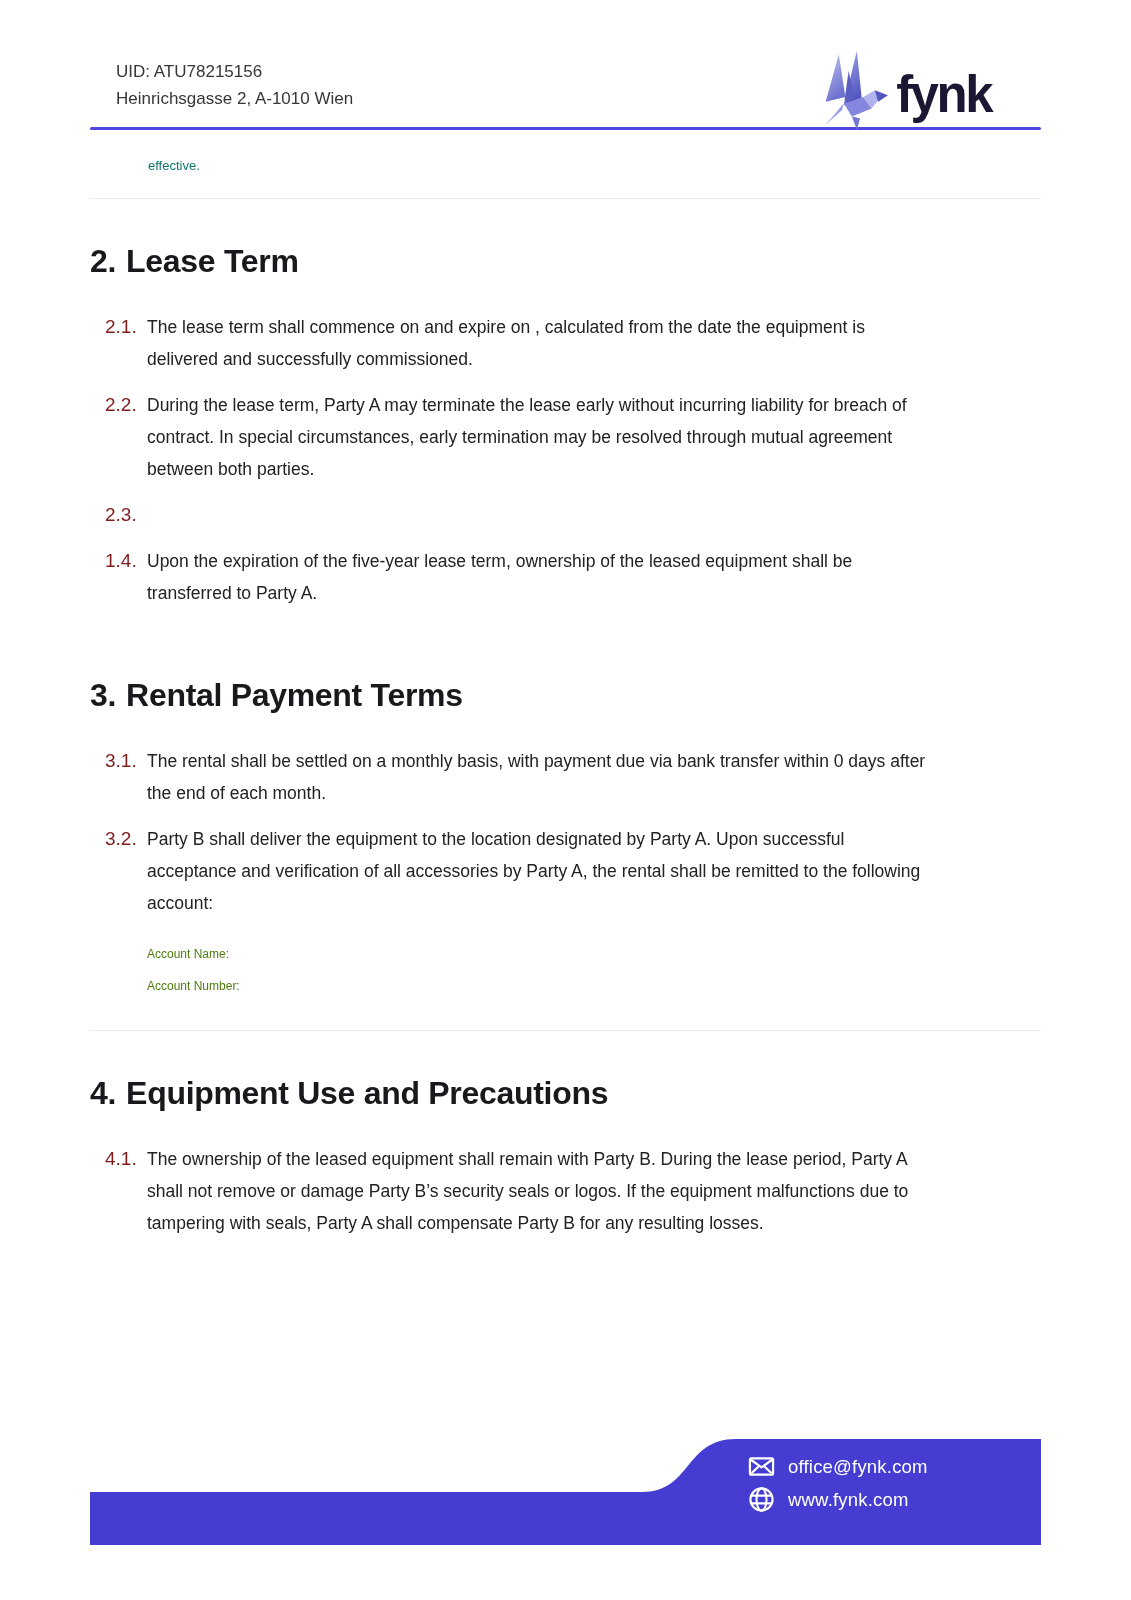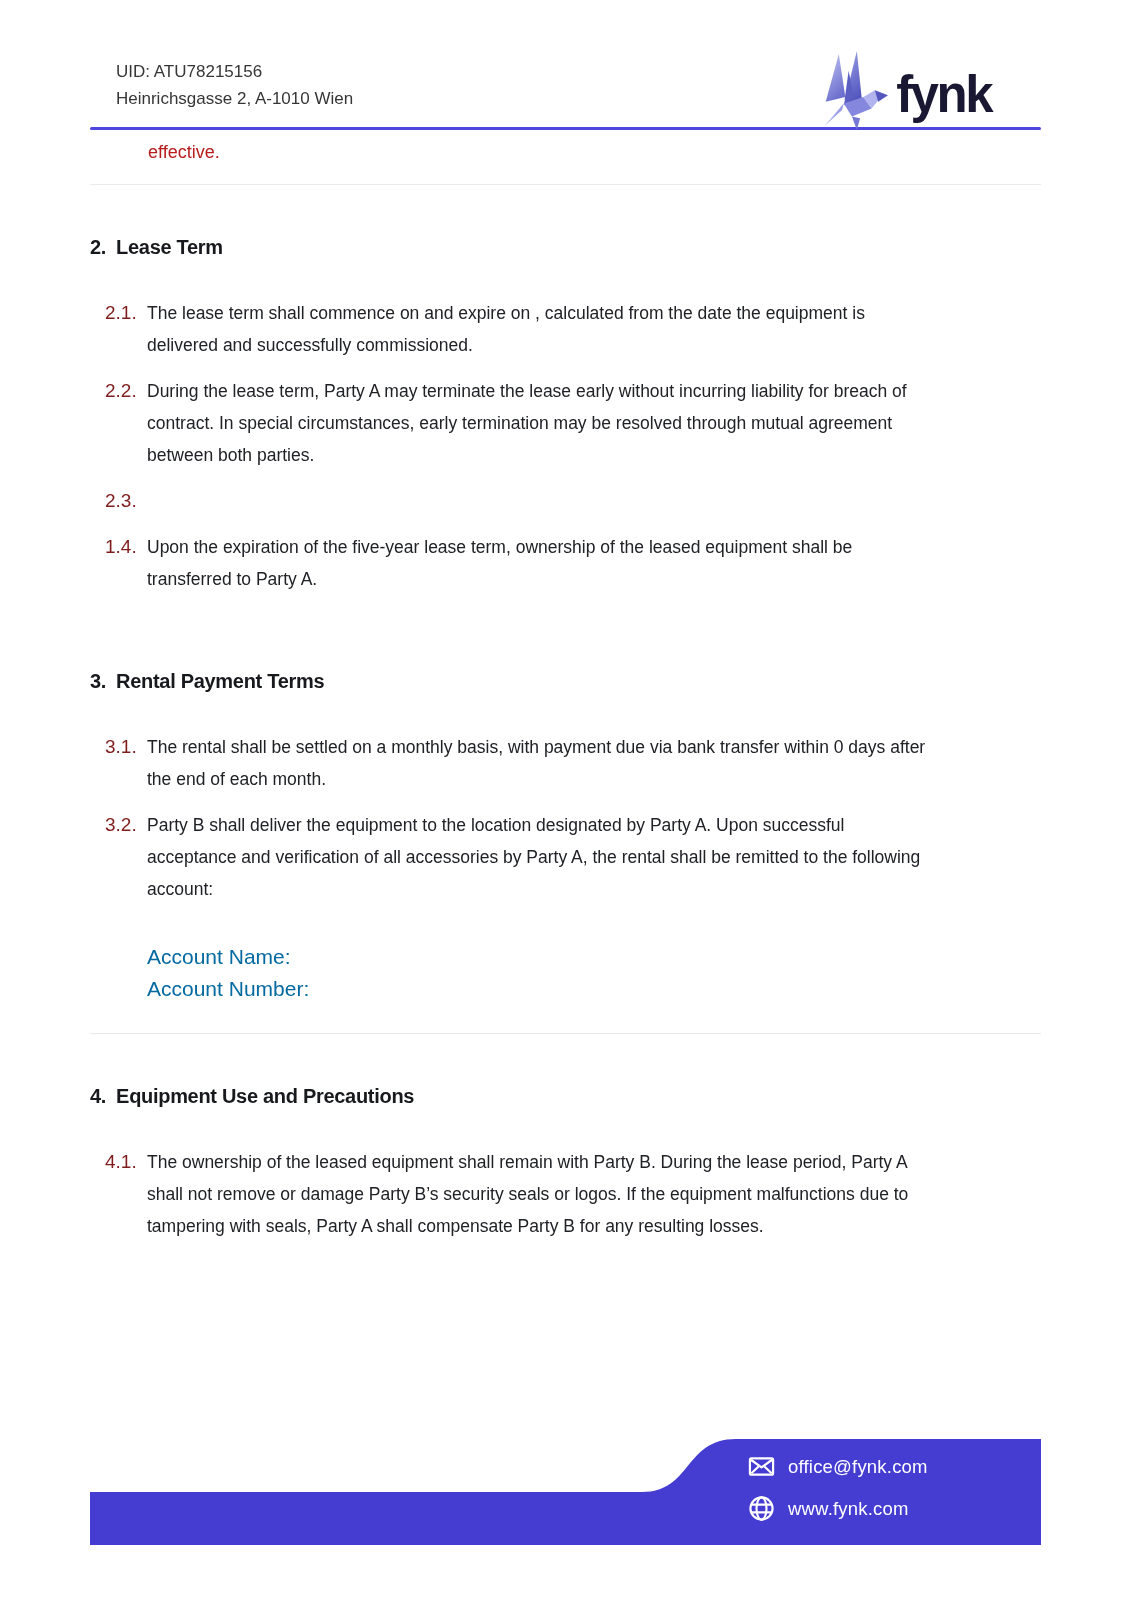--- a/index.html
+++ b/index.html
@@ -17,37 +17,37 @@
   .logo { position: absolute; top: 52px; right: 140px; display: flex; align-items: center; }
   .crane { width: 82px; height: 88px; margin-right: 8px; margin-top: -4px; }
   .wordmark {
     font-size: 51px; font-weight: 700; letter-spacing: -2.5px;
     color: #191731; line-height: 1;
   }
   .header-rule { margin-top: 15px; height: 3px; background: #4f46e0; border-radius: 2px; }
 
   
   .content { padding: 0 90px; }
-  .intro-fragment { margin-top: 7px; margin-left: 58px; font-size: 18px; line-height: 30px; color: #b91c1c; }
+  .intro-fragment { margin-top: 21px; margin-left: 58px; font-size: 13px; line-height: 30px; color: #0f766e; }
   .divider { margin-top: 17px; height: 1px; background: #eaeaec; }
 
-  .section-heading { margin-top: 42px; font-size: 20px; font-weight: 700; color: #17191c; line-height: 40px; letter-spacing: -0.3px; }
+  .section-heading { margin-top: 42px; font-size: 32px; font-weight: 700; color: #17191c; line-height: 40px; letter-spacing: -0.3px; }
   .section-heading .sec-title { margin-left: 10px; }
   .items { margin-top: 30px; }
   .item { display: flex; margin-bottom: 14px; margin-left: 15px; }
   .item-num { flex: 0 0 42px; font-size: 19px; line-height: 32px; color: #7f1d1d; }
   .item-text { width: 780px; font-size: 17.5px; line-height: 32px; color: #202226; }
-  .account-block { margin-left: 57px; margin-top: 36px; font-size: 21px; line-height: 32px; color: #0369a1; }
+  .account-block { margin-left: 57px; margin-top: 19px; font-size: 12px; line-height: 32px; color: #4d7c0f; }
 
   .gap-before-h3 { height: 10px; }
 
   
   .footer { position: absolute; left: 90px; top: 1437px; width: 951px; height: 108px; }
   .footer-shape { position: absolute; inset: 0; width: 100%; height: 100%; }
-  .footer-contacts { position: absolute; left: 658px; top: 13px; display: flex; flex-direction: column; gap: 9px; }
+  .footer-contacts { position: absolute; left: 658px; top: 13px; display: flex; flex-direction: column; }
   .contact-row { display: flex; align-items: center; height: 33px; cursor: pointer; }
   .contact-row svg { width: 27px; height: 27px; margin-right: 13px; }
   .contact-text { color: #ffffff; font-size: 18.5px; letter-spacing: 0.2px; }
 </style>
 </head>
 <body>
 
 <div class="page">
 
   <div class="header">

